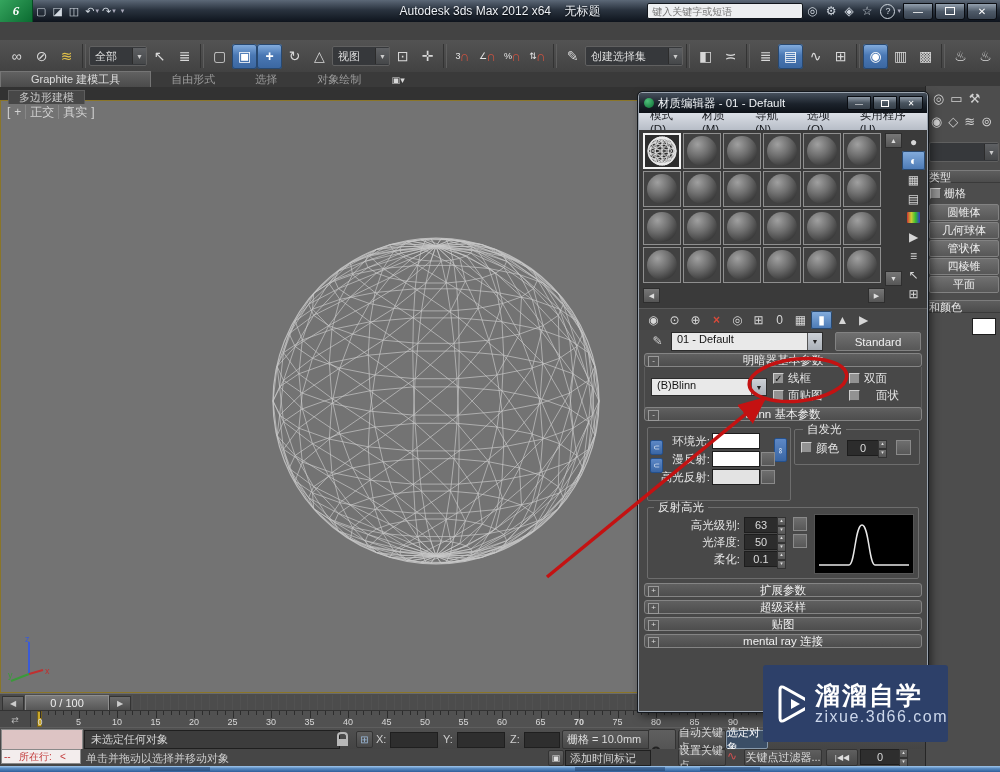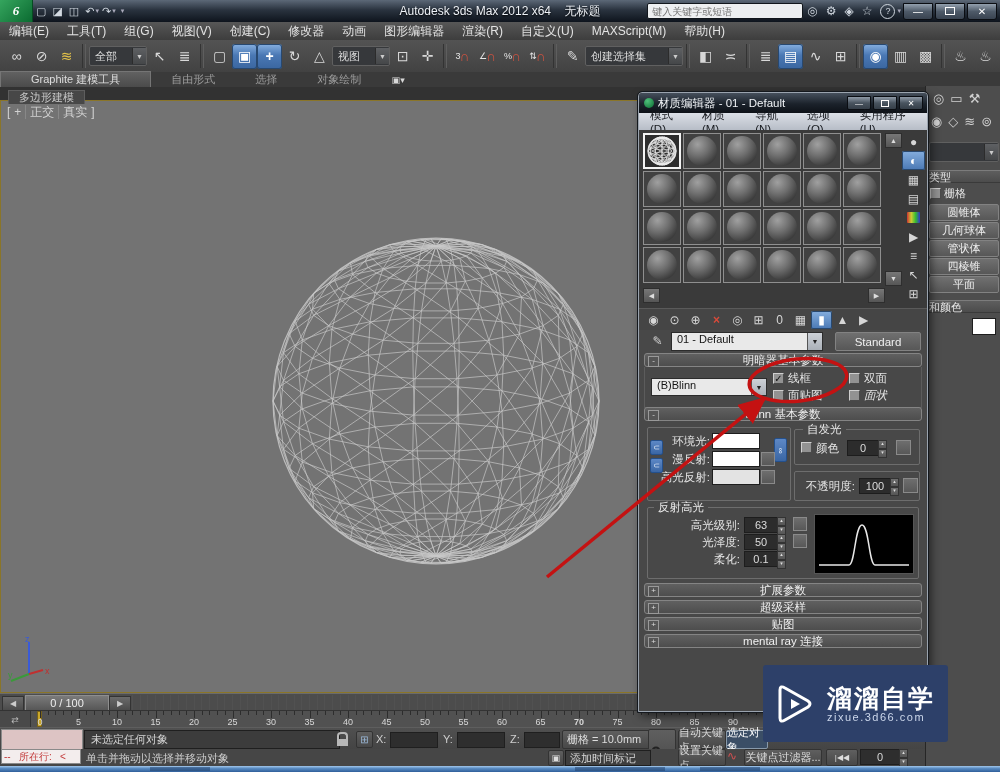--- a/index.html
+++ b/index.html
@@ -99,21 +99,21 @@
 #status1{left:0;top:727px;width:1000px;height:22px;background:linear-gradient(#505050,#444);border-top:1px solid #5e5e5e;box-sizing:border-box;z-index:2}
 #status2{left:0;top:749px;width:1000px;height:17px;background:#464646;z-index:2}
 .sfield{background:#2e2e2e;border:1px solid #1f1f1f;color:#d6d6d6;font-size:11px}
 .gbtn{background:linear-gradient(#5f5f5f,#484848);border:1px solid #333;border-radius:2px;color:#ddd;font-size:11px;display:flex;align-items:center;justify-content:center}
 .slabel{font-size:11px;color:#cfcfcf}
 #taskbar{left:0;top:766px;width:1000px;height:6px;background:linear-gradient(#a3c8ec,#5a8cc2 40%,#2f5f9a);z-index:3}
 .tbnotch{position:absolute;top:1px;height:4px;background:#1d3c66;opacity:.5}
 
 #watermark{left:763px;top:665px;width:185px;height:77px;background:#2d4069;border-radius:3px;z-index:9;display:flex;align-items:center}
 #wm-title{font-size:25px;font-weight:bold;color:#fff;letter-spacing:2px;line-height:26px}
-#wm-url{font-size:11px;color:#ccd7eb;letter-spacing:1.5px}
+#wm-url{font-size:16px;color:#ccd7eb;letter-spacing:1.5px}
 #annot{position:absolute;left:0;top:0;width:1000px;height:772px;z-index:8;pointer-events:none}
 #axis{position:absolute;left:6px;bottom:8px;pointer-events:none}
 </style>
 </head>
 <body>
 
 <div id="root">
 
   <div id="titlebar" class="abs flex">
     <div id="maxlogo">
@@ -140,34 +140,20 @@
       <span class="helpico">?</span>
       <span class="qacaret">▾</span>
       <div class="winbtn">—</div>
       <div class="winbtn">
           <span style="border:1px solid #fff;width:8px;height:6px;display:block"></span>
         </div>
       <div class="winbtn">✕</div>
     </div>
   </div>
 
-  <div id="menubar" class="abs">
-      <div class="menu-item">编辑(E)</div>
-      <div class="menu-item">工具(T)</div>
-      <div class="menu-item">组(G)</div>
-      <div class="menu-item">视图(V)</div>
-      <div class="menu-item">创建(C)</div>
-      <div class="menu-item">修改器</div>
-      <div class="menu-item">动画</div>
-      <div class="menu-item">图形编辑器</div>
-      <div class="menu-item">渲染(R)</div>
-      <div class="menu-item">自定义(U)</div>
-      <div class="menu-item">MAXScript(M)</div>
-      <div class="menu-item">帮助(H)</div>
-    </div>
 
   <div id="toolbar" class="abs">
     <div class="ti">∞</div>
     <div class="ti">⊘</div>
     <div class="ti" style="color:#e3c24a">≋</div>
     <div class="sep"></div>
     <div class="combo" style="width:56px">
       <span class="v">全部</span>
       <span class="ar">▼</span>
     </div>
@@ -434,21 +420,21 @@
             <div style="position: absolute; left: 76px; top: 0px; display: flex; align-items: center;">
               <div class="cbx"></div>
               <div class="lab" style="margin-left: 4px;">双面</div>
             </div>
             <div style="position: absolute; left: 0px; top: 17px; display: flex; align-items: center;">
               <div class="cbx"></div>
               <div class="lab" style="margin-left: 4px;">面贴图</div>
             </div>
             <div style="position: absolute; left: 76px; top: 17px; display: flex; align-items: center;">
               <div class="cbx"></div>
-              <div class="lab" style="margin-left: 4px; font-style: italic;">面状</div>
+              <div class="lab" style="margin-left: 16px;">面状</div>
             </div>
           </div>
       </div>
     </div>
 
     <div class="abs" style="left:5px;top:314px;width:278px">
       <div class="rhead">
         <span class="pm">-</span>
         <span>Blinn 基本参数</span>
       </div>
@@ -471,29 +457,20 @@
         <div class="grp" style="position:absolute;left:150px;top:8px;width:124px;height:34px">
           <div class="chip" style="left:8px;top:-7px">自发光</div>
           <div class="cbx" style="position:absolute;left:6px;top:12px"></div>
           <div class="lab" style="position:absolute;left:21px;top:11px">颜色</div>
           <div class="dfield" style="position:absolute;left:52px;top:10px;width:30px;height:14px">0</div>
           <div class="spin" style="position:absolute;left:83px;top:10px">
               <i>▴</i>
               <i>▾</i>
             </div>
           <div class="mapbtn" style="position:absolute;left:101px;top:10px;width:13px;height:13px"></div>
-        </div>
-        <div class="grp" style="position:absolute;left:150px;top:50px;width:124px;height:28px">
-          <div class="lab r" style="position:absolute;left:2px;top:7px;width:58px">不透明度:</div>
-          <div class="dfield" style="position:absolute;left:64px;top:6px;width:30px;height:14px">100</div>
-          <div class="spin" style="position:absolute;left:95px;top:6px">
-              <i>▴</i>
-              <i>▾</i>
-            </div>
-          <div class="mapbtn" style="position:absolute;left:108px;top:6px;width:13px;height:13px"></div>
         </div>
       </div>
     </div>
 
     <div class="grp abs" style="left:8px;top:414px;width:270px;height:70px">
       <div class="chip" style="left:6px;top:-7px">反射高光</div>
       <div class="lab r" style="position:absolute;left:4px;top:10px;width:88px">高光级别:</div>
       <div class="dfield" style="position:absolute;left:96px;top:9px;width:32px;height:14px">63</div>
       <div class="spin" style="position:absolute;left:129px;top:9px">
           <i>▴</i>

